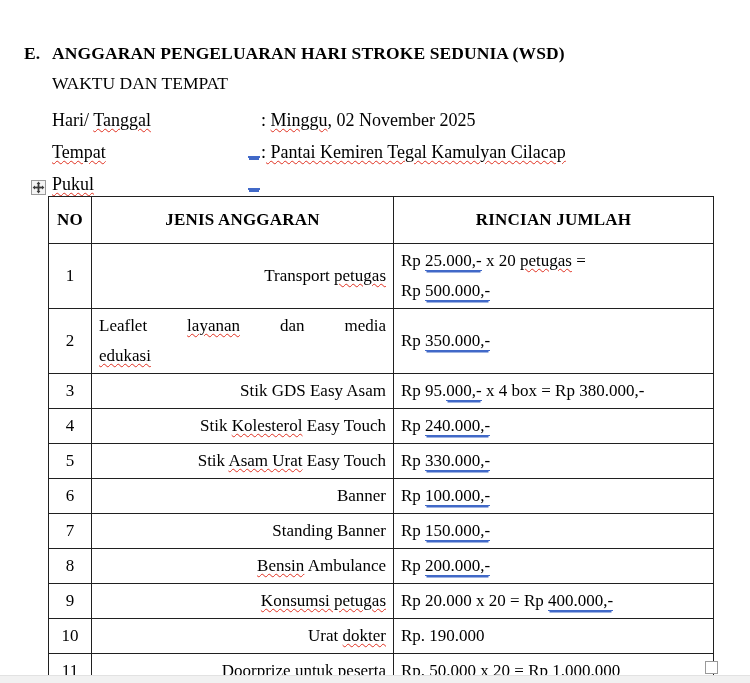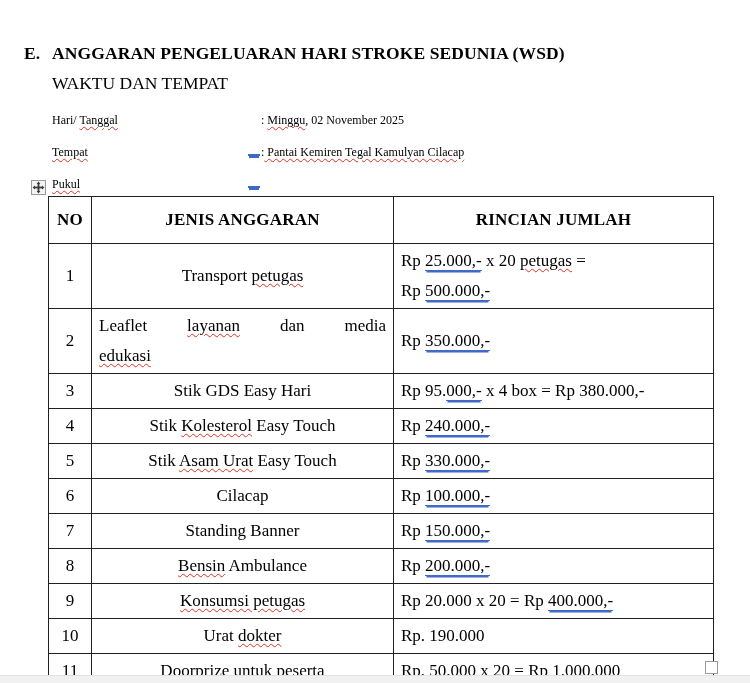--- a/index.html
+++ b/index.html
@@ -55,21 +55,21 @@
   
   .info-block {
     position: absolute;
     left: 52px;
     top: 104px;
     width: 670px;
   }
   .info-row {
     display: flex;
     align-items: baseline;
-    font-size: 12px;
+    font-size: 18px;
     line-height: 32px;
     white-space: nowrap;
   }
   .info-label {
     width: 196px;
     flex: 0 0 196px;
   }
   .info-mark {
     display: inline-block;
     width: 12px;
@@ -129,21 +129,21 @@
     font-size: 17px;
     letter-spacing: 0.2px;
     height: 30px;
     padding: 8px 6px;
   }
   .col-no { width: 43px; text-align: center; }
   .col-jenis { width: 302px; }
   .col-rincian { width: 320px; }
 
   td.cell-no { text-align: center; }
-  td.cell-jenis { text-align: center; }
+  td.cell-jenis { text-align: right; }
   td.cell-jenis.justified {
     text-align: justify;
     text-align-last: justify;
   }
   td.cell-jenis.justified .last-line {
     display: block;
     text-align: right;
     text-align-last: left;
   }
   tr.total-row td {
@@ -260,39 +260,39 @@
         </tr>
 
         <tr>
           <td class="cell-no">2</td>
           <td class="cell-jenis justified"><span>Leaflet</span> <span class="sq">layanan</span> <span>dan</span> <span>media</span><span class="last-line sq">edukasi</span></td>
           <td class="cell-rincian"><span>Rp </span><span class="blu">350.000,-</span></td>
         </tr>
 
         <tr>
           <td class="cell-no">3</td>
-          <td class="cell-jenis">Stik GDS Easy Hari</td>
+          <td class="cell-jenis">Stik GDS Easy Asam</td>
           <td class="cell-rincian"><span>Rp 95.</span><span class="blu">000,-</span><span> x 4 box = Rp 380.000,-</span></td>
         </tr>
 
         <tr>
           <td class="cell-no">4</td>
           <td class="cell-jenis"><span>Stik </span><span class="sq">Kolesterol</span><span> Easy Touch</span></td>
           <td class="cell-rincian"><span>Rp </span><span class="blu">240.000,-</span></td>
         </tr>
 
         <tr>
           <td class="cell-no">5</td>
           <td class="cell-jenis"><span>Stik </span><span class="sq">Asam Urat</span><span> Easy Touch</span></td>
           <td class="cell-rincian"><span>Rp </span><span class="blu">330.000,-</span></td>
         </tr>
 
         <tr>
           <td class="cell-no">6</td>
-          <td class="cell-jenis">Cilacap</td>
+          <td class="cell-jenis">Banner</td>
           <td class="cell-rincian"><span>Rp </span><span class="blu">100.000,-</span></td>
         </tr>
 
         <tr>
           <td class="cell-no">7</td>
           <td class="cell-jenis">Standing Banner</td>
           <td class="cell-rincian"><span>Rp </span><span class="blu">150.000,-</span></td>
         </tr>
 
         <tr>

